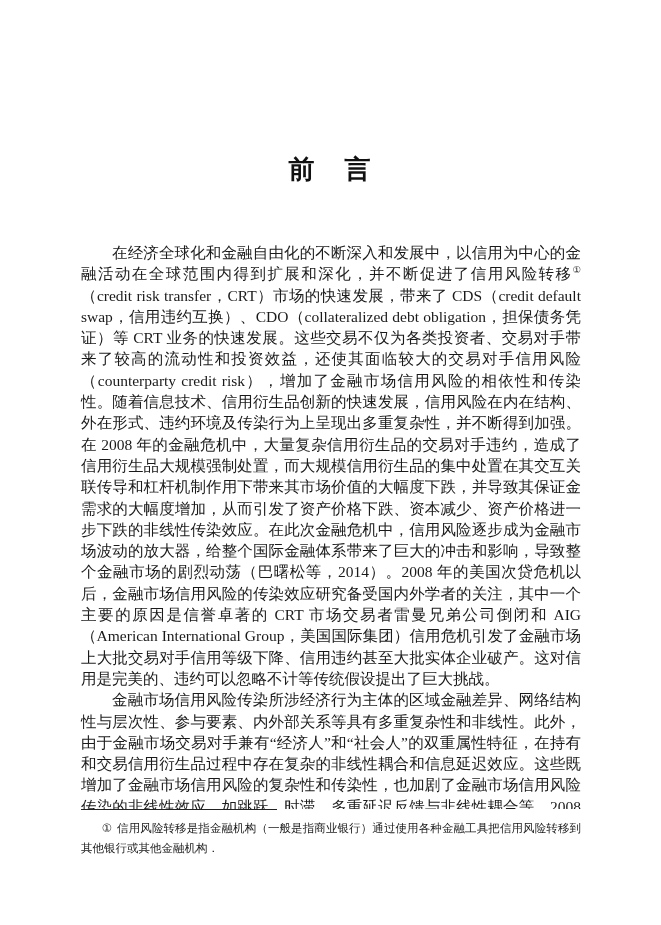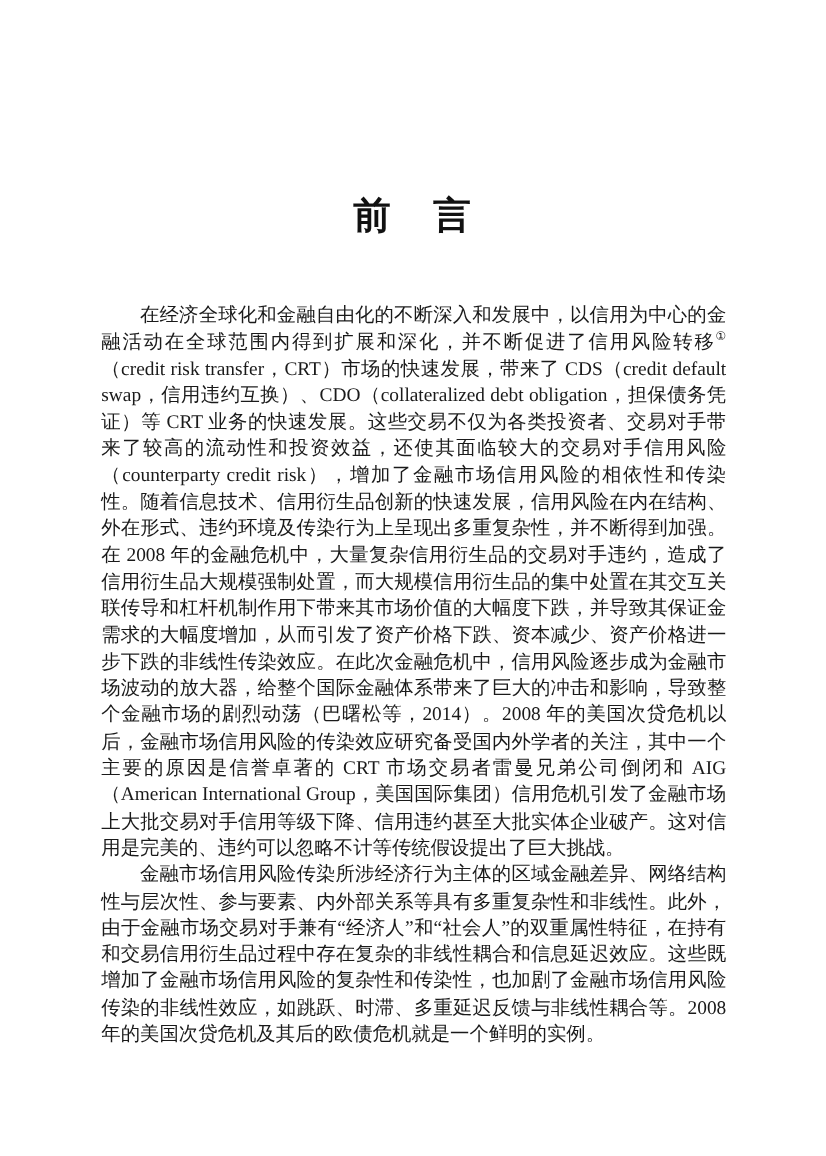--- a/index.html
+++ b/index.html
@@ -13,21 +13,21 @@
     width: 661px; height: 925px;
     background: #ffffff;
     color: #1a1a1a;
     overflow: hidden;
   }
   .title {
     position: absolute;
     top: 152px; left: 0; width: 100%;
     margin: 0;
     text-align: center;
-    font-size: 30px;
+    font-size: 26px;
     font-weight: bold;
     color: #111111;
     letter-spacing: 2px;
   }
   .body-text {
     position: absolute;
     left: 81px; top: 229px; width: 500px;
     font-size: 15.5px;
     line-height: 21.3px;
     text-align: justify;
@@ -68,14 +68,18 @@
 
 <div class="page">
 
   <h1 class="title">前　言</h1>
 
   <div class="body-text">
     <p class="para"><span>在经济全球化和金融自由化的不断深入和发展中，以信用为中心的金融活动在全球范围内得到扩展和深化，并不断促进了信用风险转移</span><sup class="fnref">①</sup><span>（credit risk transfer，CRT）市场的快速发展，带来了 CDS（credit default swap，信用违约互换）、CDO（collateralized debt obligation，担保债务凭证）等 CRT 业务的快速发展。这些交易不仅为各类投资者、交易对手带来了较高的流动性和投资效益，还使其面临较大的交易对手信用风险（counterparty credit risk），增加了金融市场信用风险的相依性和传染性。随着信息技术、信用衍生品创新的快速发展，信用风险在内在结构、外在形式、违约环境及传染行为上呈现出多重复杂性，并不断得到加强。在 2008 年的金融危机中，大量复杂信用衍生品的交易对手违约，造成了信用衍生品大规模强制处置，而大规模信用衍生品的集中处置在其交互关联传导和杠杆机制作用下带来其市场价值的大幅度下跌，并导致其保证金需求的大幅度增加，从而引发了资产价格下跌、资本减少、资产价格进一步下跌的非线性传染效应。在此次金融危机中，信用风险逐步成为金融市场波动的放大器，给整个国际金融体系带来了巨大的冲击和影响，导致整个金融市场的剧烈动荡（巴曙松等，2014）。2008 年的美国次贷危机以后，金融市场信用风险的传染效应研究备受国内外学者的关注，其中一个主要的原因是信誉卓著的 CRT 市场交易者雷曼兄弟公司倒闭和 AIG（American International Group，美国国际集团）信用危机引发了金融市场上大批交易对手信用等级下降、信用违约甚至大批实体企业破产。这对信用是完美的、违约可以忽略不计等传统假设提出了巨大挑战。</span></p>
     <p class="para">金融市场信用风险传染所涉经济行为主体的区域金融差异、网络结构性与层次性、参与要素、内外部关系等具有多重复杂性和非线性。此外，由于金融市场交易对手兼有“经济人”和“社会人”的双重属性特征，在持有和交易信用衍生品过程中存在复杂的非线性耦合和信息延迟效应。这些既增加了金融市场信用风险的复杂性和传染性，也加剧了金融市场信用风险传染的非线性效应，如跳跃、时滞、多重延迟反馈与非线性耦合等。2008 年的美国次贷危机及其后的欧债危机就是一个鲜明的实例。</p>
   </div>
 
+  <div class="footnote-area">
+    <div class="footnote-rule"></div>
+    <p class="footnote"><span class="fn-marker">①</span><span>信用风险转移是指金融机构（一般是指商业银行）通过使用各种金融工具把信用风险转移到其他银行或其他金融机构．</span></p>
+  </div>
 
 </div>
 
 </body></html>

